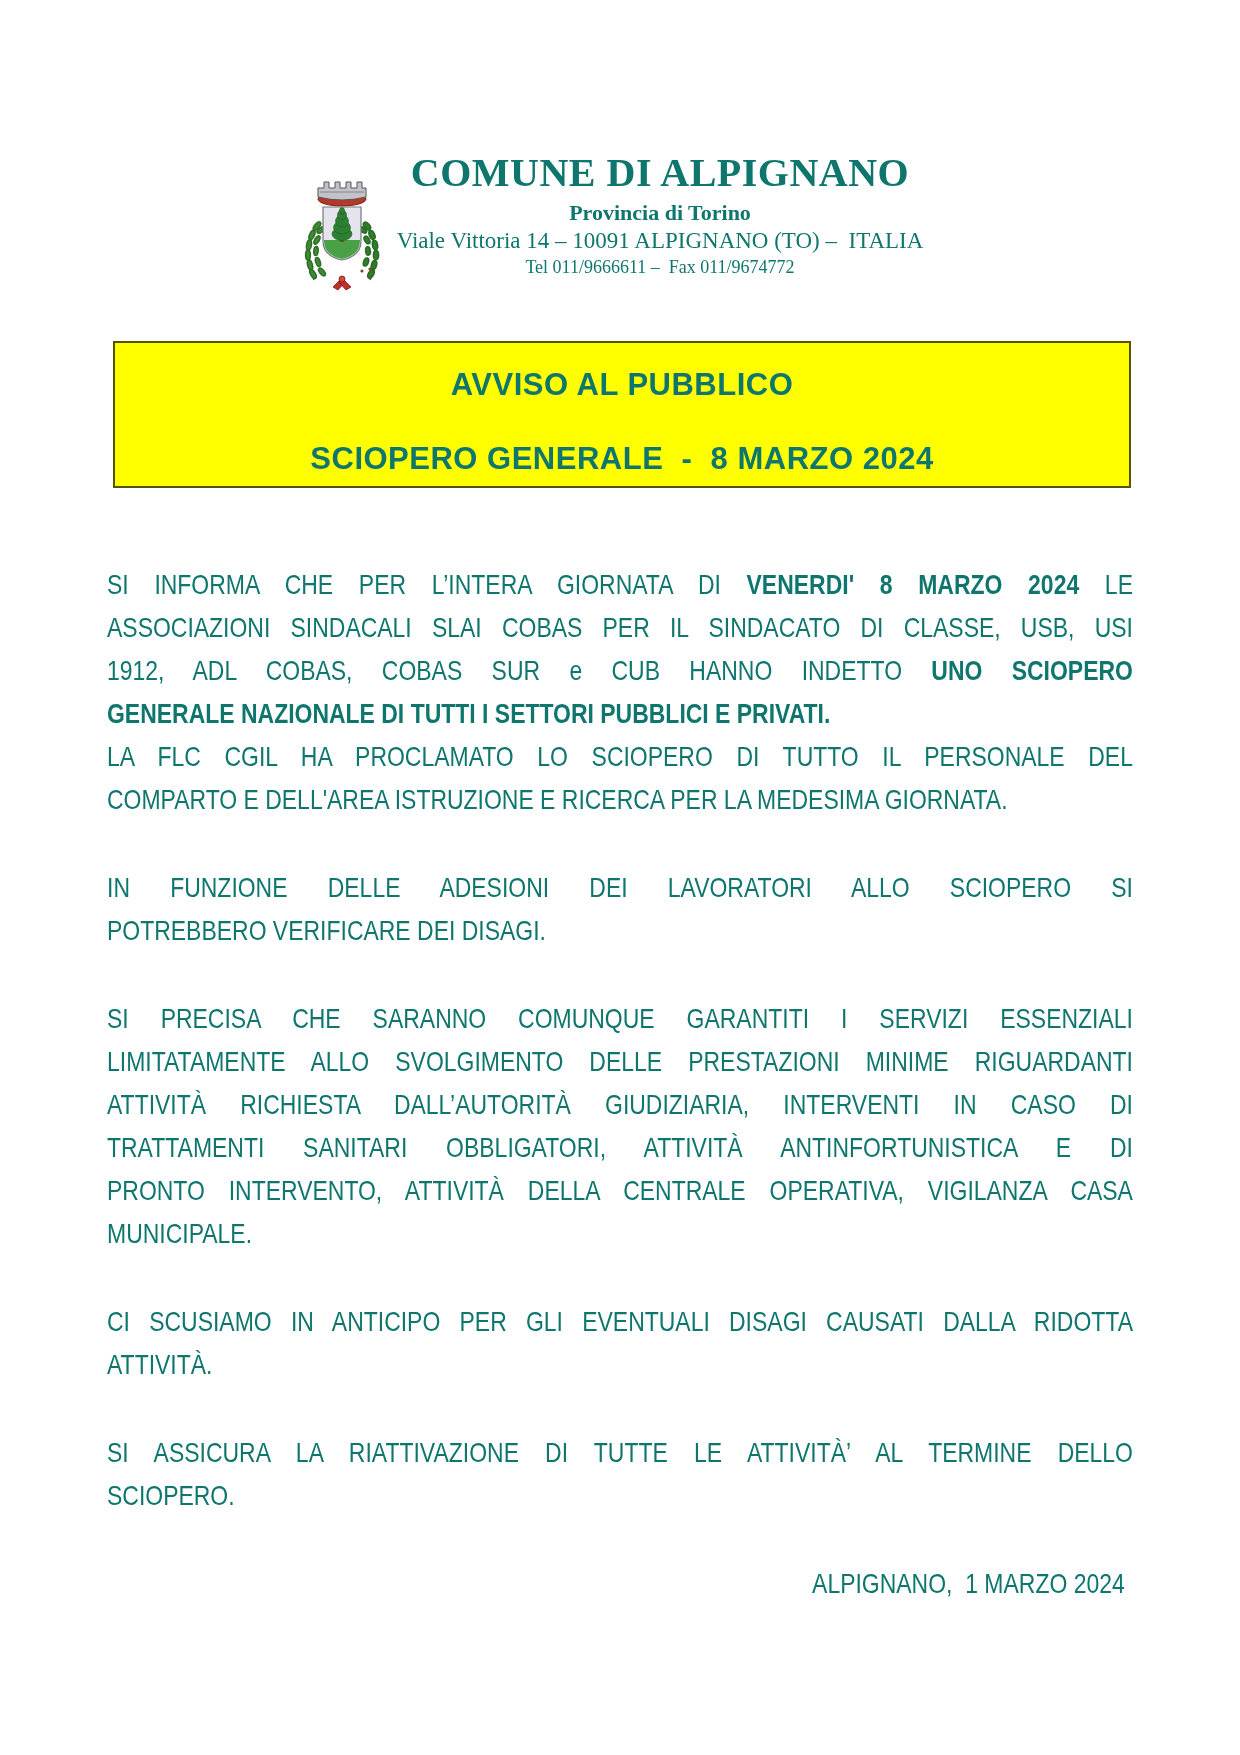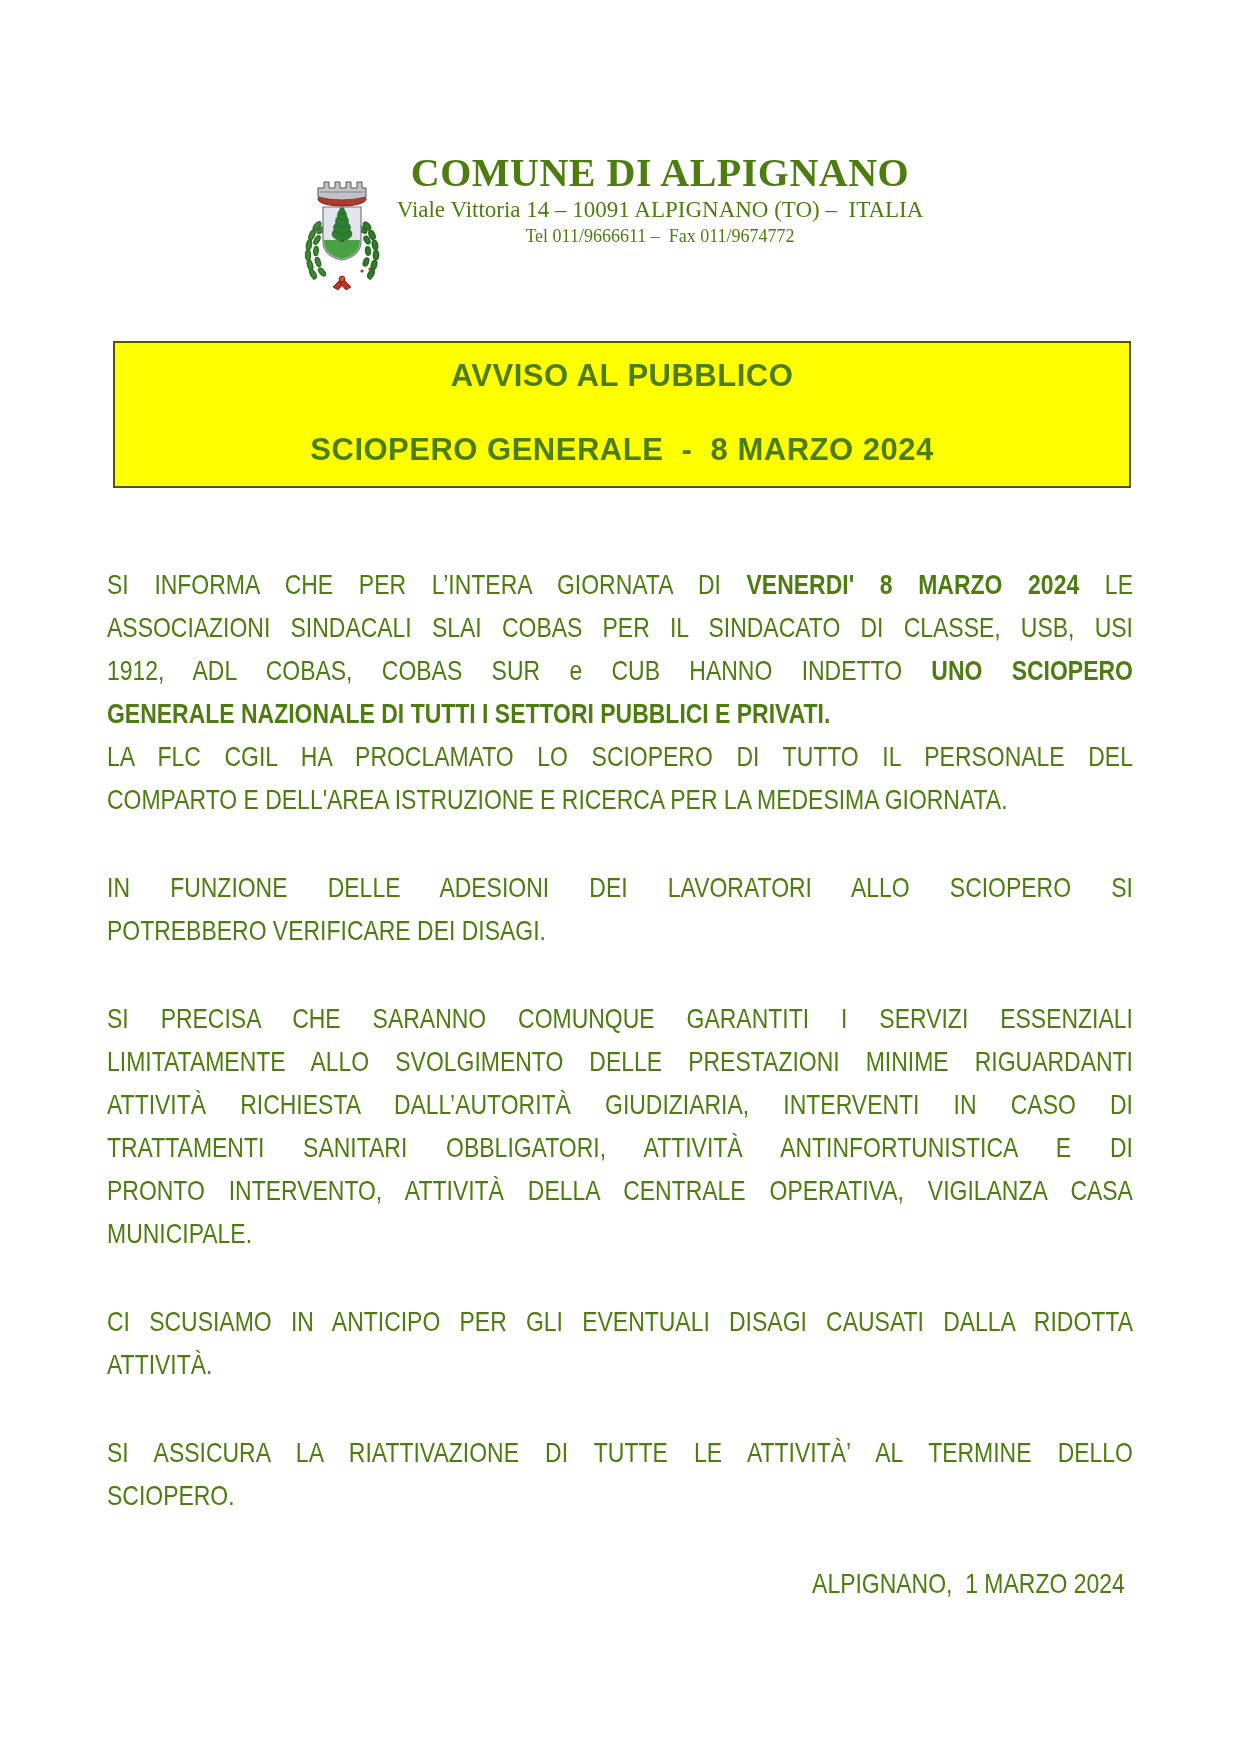--- a/index.html
+++ b/index.html
@@ -1,34 +1,34 @@
 <!DOCTYPE html>
 <html><head>
 <meta charset="utf-8">
 <style>
   html,body{margin:0;padding:0;background:#ffffff;}
-  .page{position:relative;width:1240px;height:1755px;background:#ffffff;color:#4d7c0f;
+  .page{position:relative;width:1240px;height:1755px;background:#ffffff;color:#0f766e;
         font-family:"Liberation Sans",sans-serif;overflow:hidden;text-decoration:underline;}
 
   
   .crest{position:absolute;left:296px;top:178px;}
   .header-text{position:absolute;left:270px;top:150px;width:780px;text-align:center;
                font-family:"Liberation Serif",serif;}
   .h-title{font-size:40px;font-weight:bold;line-height:46px;letter-spacing:0.5px;}
   .h-sub{font-size:22px;font-weight:bold;line-height:28px;margin-top:3px;}
   .h-addr{font-size:23px;line-height:27px;white-space:pre;}
   .h-tel{font-size:18px;line-height:26px;white-space:pre;}
   .h-web{font-size:21px;line-height:26px;}
 
   
   .banner{position:absolute;left:113px;top:341px;width:1014px;height:143px;
           background:#ffff00;border:2px solid #55550a;text-align:center;}
   .banner-line{font-weight:bold;font-size:31px;line-height:34px;white-space:pre;
                letter-spacing:0.5px;}
-  .banner-line.l1{margin-top:16px;}
+  .banner-line.l1{margin-top:25px;}
   .banner-line.l2{margin-top:40px;text-align:center;}
 
   
   .body-text{position:absolute;left:107px;top:563px;width:1251px;
              transform:scaleX(0.8201);transform-origin:0 0;
              font-size:28px;line-height:43px;}
   .para{margin:0;}
   .para.spaced{margin-top:45px;}
   .line{white-space:normal;}
   .line.j{text-align:justify;text-align-last:justify;}
@@ -95,20 +95,21 @@
         <ellipse cx="46" cy="49.5" rx="8.5" ry="6.5"></ellipse>
         <ellipse cx="46" cy="43" rx="6.5" ry="6"></ellipse>
         <ellipse cx="46" cy="37" rx="4.5" ry="5"></ellipse>
         <ellipse cx="46" cy="33" rx="2.5" ry="3.5"></ellipse>
       </g>
     </g>
   </svg>
 
   <div class="header-text">
     <div class="h-title">COMUNE DI ALPIGNANO</div>
+    <div class="h-sub">Provincia di Torino</div>
     <div class="h-addr">Viale Vittoria 14 – 10091 ALPIGNANO (TO) –  ITALIA</div>
     <div class="h-tel">Tel 011/9666611 –  Fax 011/9674772</div>
   </div>
 
   <div class="banner">
     <div class="banner-line l1">AVVISO AL PUBBLICO</div>
     <div class="banner-line l2">SCIOPERO GENERALE  -  8 MARZO 2024</div>
   </div>
 
   <div class="body-text">

